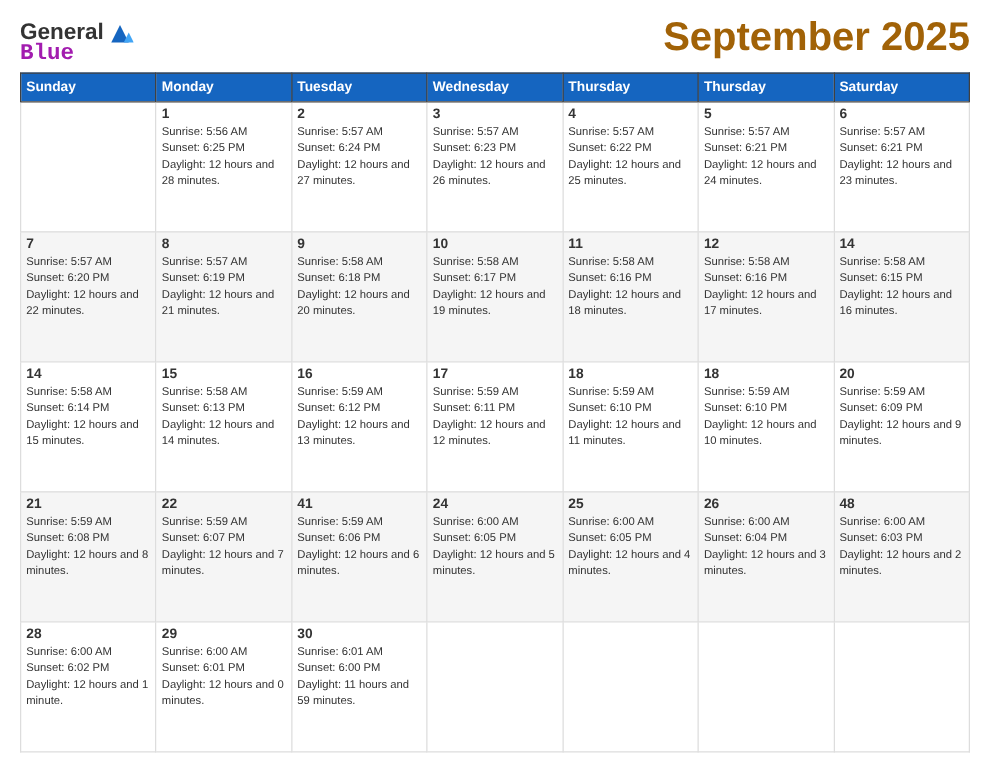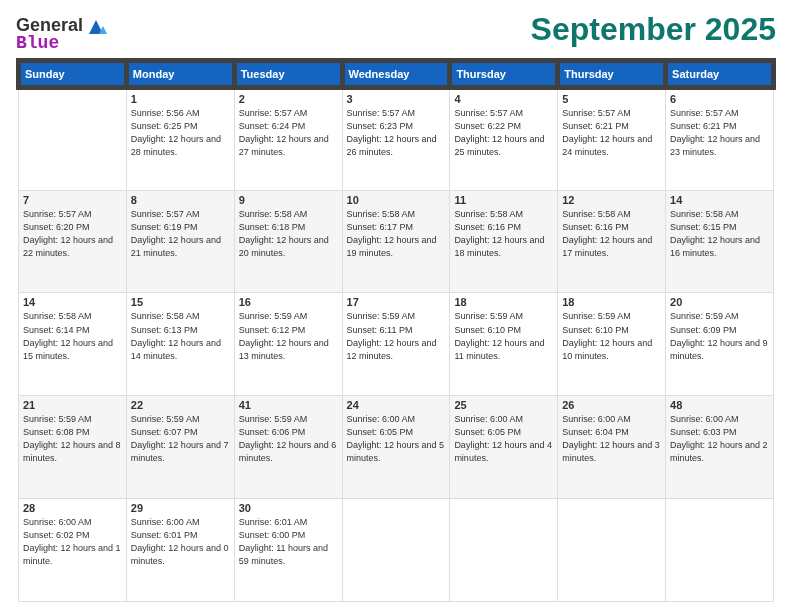--- a/index.html
+++ b/index.html
@@ -39,42 +39,42 @@
       width: 22px;
       height: 22px;
       margin-left: 2px;
     }
     .title-block {
       text-align: right;
     }
     .month-title {
       font-size: 32px;
       font-weight: bold;
-      color: #0f766e;
+      color: #a16207;
       line-height: 1.1;
     }
     .subtitle {
       font-size: 13px;
       color: #555;
     }
     .calendar {
       flex: 1;
       border: 1px solid #ccc;
       border-collapse: collapse;
       width: 100%;
       table-layout: fixed;
     }
     .calendar th {
       background: #1565c0;
       color: #fff;
       font-size: 11px;
       font-weight: bold;
       padding: 5px 4px;
       text-align: left;
-      border: 5px solid #404040;
+      border: 1px solid #404040;
     }
     .calendar td {
       vertical-align: top;
       font-size: 9.5px;
       color: #333;
       padding: 3px 4px;
       border: 1px solid #ddd;
       height: 88px;
     }
     .day-num {

